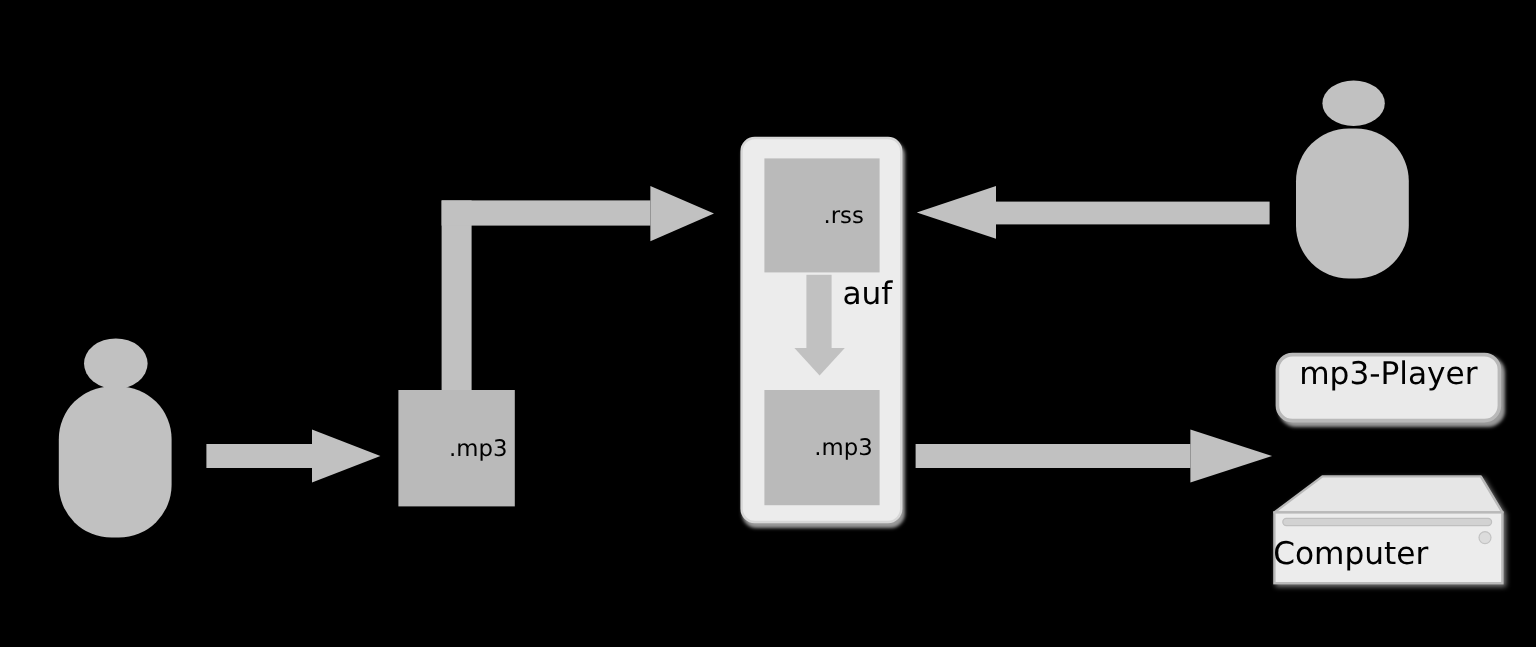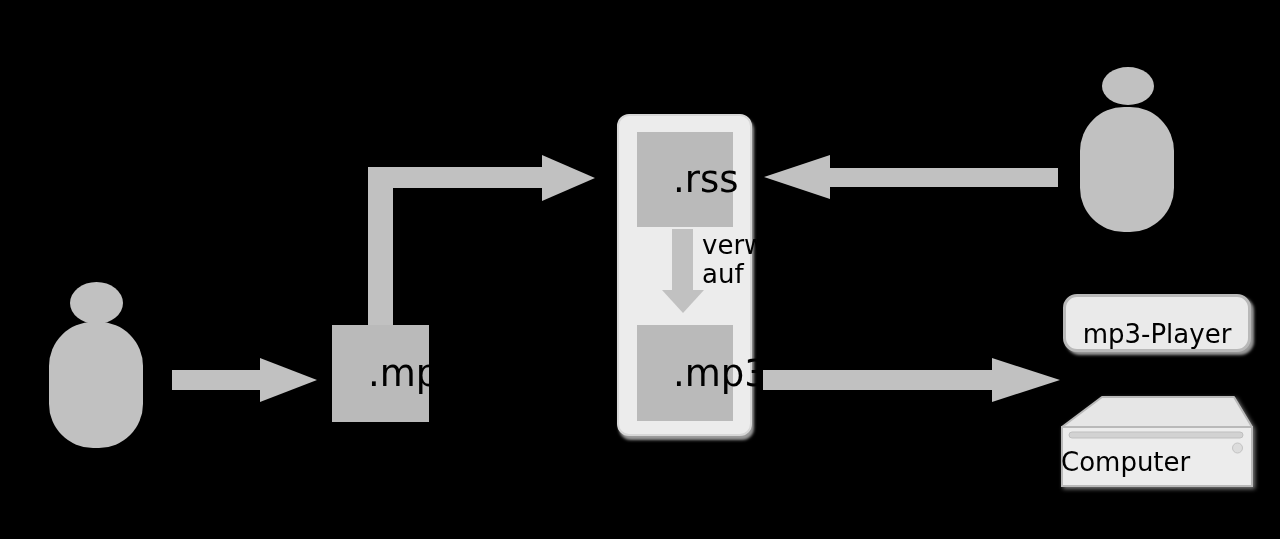--- a/index.html
+++ b/index.html
@@ -13,36 +13,36 @@
     font-family: "DejaVu Sans", sans-serif;
     color: var(--text, #000);
     overflow: hidden;
   }
   .abs { position: absolute; }
   .fill-gray { background: var(--shape-gray, #c1c1c1); }
   .ellipse { border-radius: 50%; }
   .pill { border-radius: 44px; }
   .graybox {
     background: var(--box-gray, #bababa);
-    display: flex; align-items: center; 
-    font-size: 37px; color: var(--text, #000); padding-left: 36px;
+    display: flex; align-items: center; justify-content: center;
+    font-size: 19px; color: var(--text, #000); padding-left: 36px;
   }
   .panel {
     background: var(--panel-fill, #ececec);
     border: 2px solid var(--panel-border, #d7d7d7);
     border-radius: 12px;
     box-shadow: 2px 4px 3px var(--panel-shadow, #9b9b9b);
   }
   .tri { width: 0; height: 0; }
   .device-badge {
     background: var(--device-fill, #eaeaea);
     border: 3px solid var(--device-border, #b9b9b9);
     border-radius: 14px;
     box-shadow: 3px 3px 3px var(--panel-shadow, #9b9b9b);
-    display: flex; align-items: flex-end; justify-content: center;
+    display: flex; align-items: flex-start; justify-content: center;
     font-size: 26px; color: var(--text, #000);
   }
   .ref-label { font-size: 26px; line-height: 29px; white-space: nowrap; color: var(--text, #000); }
   .dev-label { font-size: 26px; text-align: left; color: var(--text, #000); }
   .computer-svg { filter: drop-shadow(2px 2px 2px #7a7a7a); }
   .comp-top   { fill: var(--computer-top, #e6e6e6); stroke: var(--device-border, #b9b9b9); stroke-width: 2; stroke-linejoin: round; }
   .comp-front { fill: var(--panel-fill, #ececec);   stroke: var(--device-border, #b9b9b9); stroke-width: 2; }
   .comp-slot  { fill: var(--slot-fill, #d2d2d2);    stroke: #bfbfbf; stroke-width: 1; }
   .comp-btn   { fill: var(--button-fill, #dcdcdc);  stroke: #c3c3c3; stroke-width: 1; }
 </style>
@@ -76,21 +76,20 @@
   <div class="abs graybox" style="left:637px; top:132px; width:96px; height:95px;">
     <span>.rss</span>
   </div>
 
   <div>
     <div class="abs fill-gray" style="left:672px; top:229px; width:21px; height:61px;"></div>
     <div class="abs tri" style="left:662px; top:290px; border-left:21px solid transparent; border-right:21px solid transparent; border-top:23px solid var(--shape-gray,#c1c1c1);"></div>
   </div>
 
   <div class="abs ref-label" style="left:702px; top:231px;">
-    <div>verweist</div>
     <div>auf</div>
   </div>
 
   <div class="abs graybox" style="left:637px; top:325px; width:96px; height:96px;">
     <span>.mp3</span>
   </div>
 
   <div>
     <div class="abs tri" style="left:764px; top:155px; border-top:22px solid transparent; border-bottom:22px solid transparent; border-right:66px solid var(--shape-gray,#c1c1c1);"></div>
     <div class="abs fill-gray" style="left:830px; top:168px; width:228px; height:19px;"></div>

